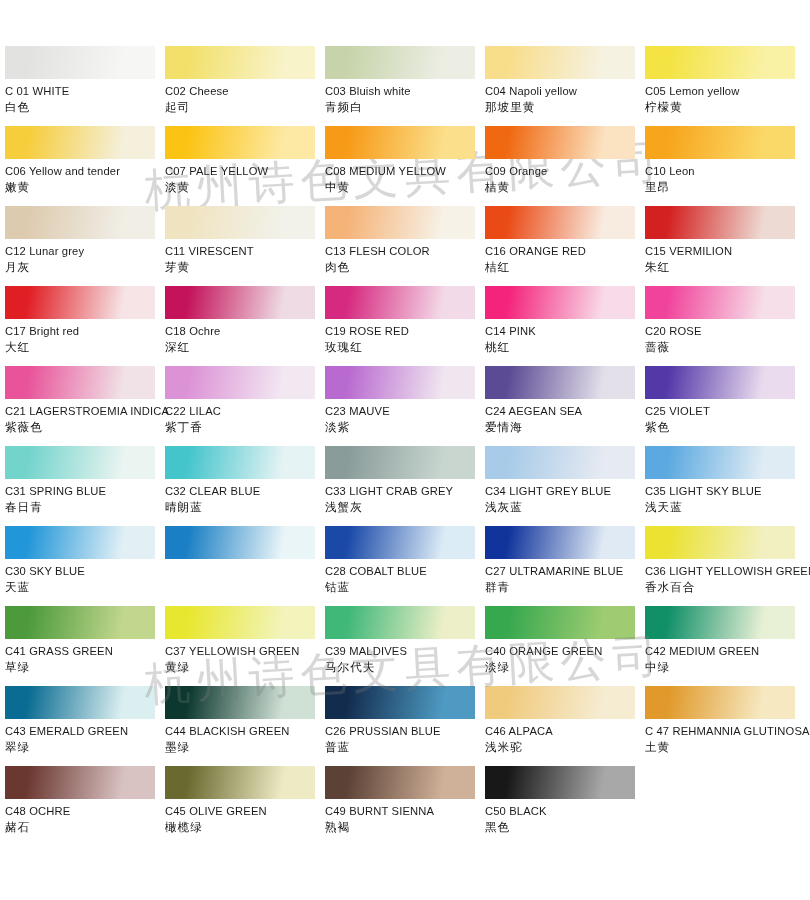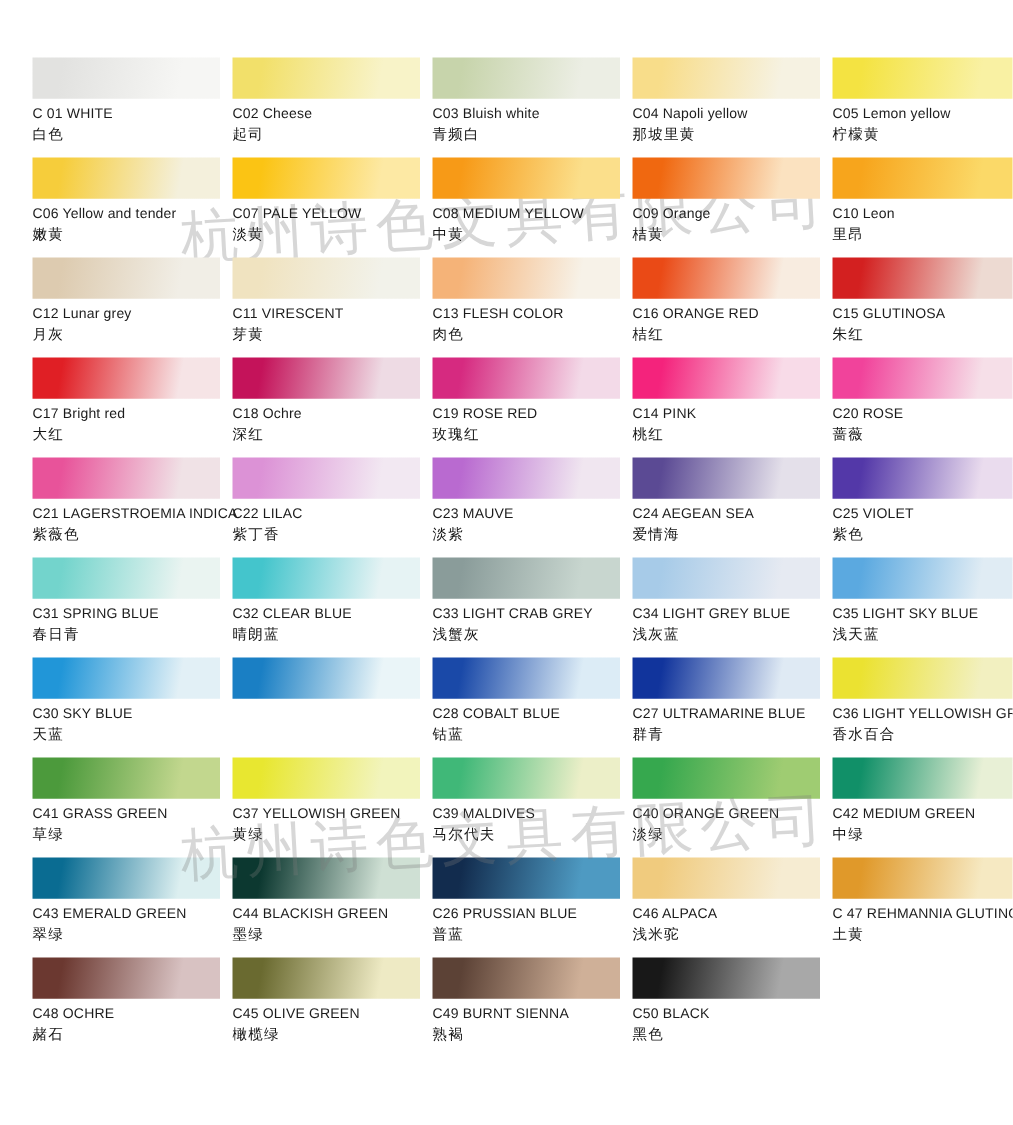--- a/index.html
+++ b/index.html
@@ -19,21 +19,21 @@
     position: relative;
     width: 810px;
     height: 900px;
     padding: 46px 0 0 0;
   }
 
   .grid {
     display: grid;
     grid-template-columns: repeat(5, 160px);
     grid-auto-rows: 80px;
-    margin-left: 26px;
+    margin-left: 5px;
   }
 
   .cell {
     position: relative;
     width: 160px;
     height: 80px;
   }
 
   .swatch {
     width: 150px;
@@ -181,21 +181,21 @@
       <div class="cell">
         <div class="swatch" style="background: linear-gradient(100deg, rgb(234, 74, 22) 0%, rgb(234, 74, 22) 16%, rgb(248, 236, 224) 78%, rgb(248, 236, 224) 100%);"></div>
         <div class="labels">
           <div class="en">C16 ORANGE RED</div>
           <div class="cn">桔红</div>
         </div>
       </div>
       <div class="cell">
         <div class="swatch" style="background: linear-gradient(100deg, rgb(211, 32, 32) 0%, rgb(211, 32, 32) 16%, rgb(237, 218, 210) 78%, rgb(237, 218, 210) 100%);"></div>
         <div class="labels">
-          <div class="en">C15 GLUTINOSA</div>
+          <div class="en">C15 VERMILION</div>
           <div class="cn">朱红</div>
         </div>
       </div>
       <div class="cell">
         <div class="swatch" style="background: linear-gradient(100deg, rgb(224, 31, 37) 0%, rgb(224, 31, 37) 16%, rgb(246, 228, 230) 78%, rgb(246, 228, 230) 100%);"></div>
         <div class="labels">
           <div class="en">C17 Bright red</div>
           <div class="cn">大红</div>
         </div>
       </div>

